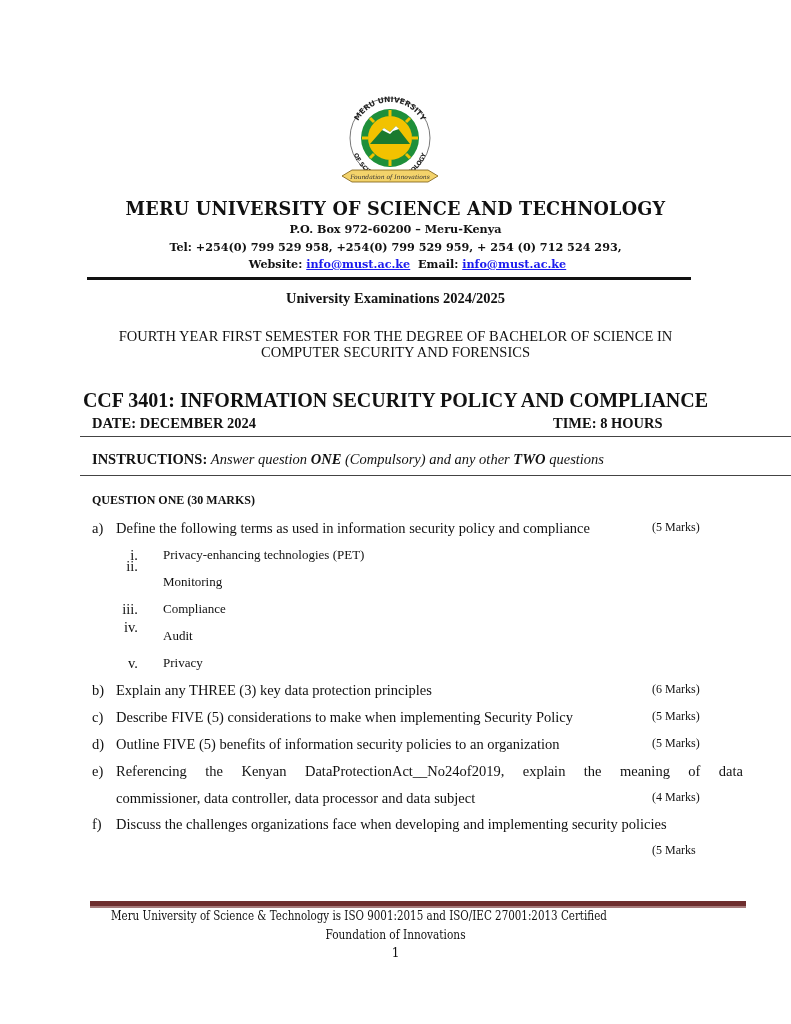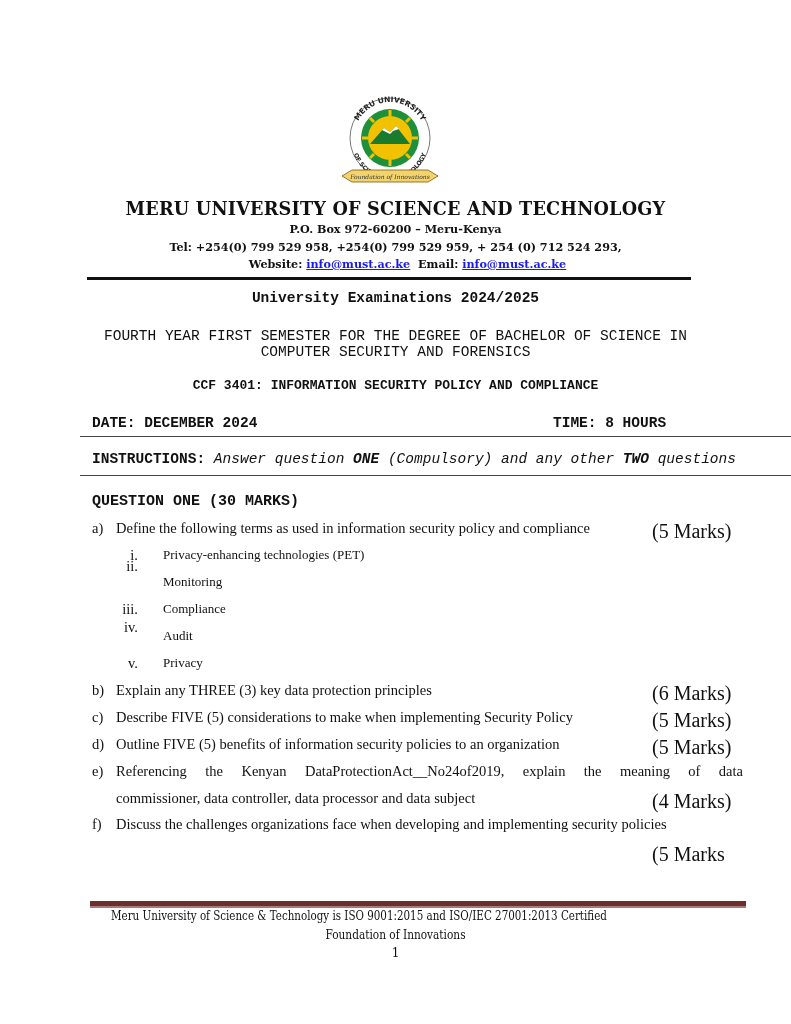--- a/index.html
+++ b/index.html
@@ -7,36 +7,36 @@
   .abs { position:absolute; }
   .center { left:0; width:791px; text-align:center; }
   #logo { left:338px; top:92px; width:104px; height:100px; }
   #uni-name { top:197px; font-family:"DejaVu Serif", serif; font-weight:bold; font-size:19px; letter-spacing:0.2px; transform:scaleX(0.93); }
   .addr { font-family:"DejaVu Serif", serif; font-weight:bold; font-size:11.2px; }
   #pobox { top:222px; }
   #tel { top:240px; }
   #web { top:257px;padding-left:12px; }
   .link { color:#1a1aee; text-decoration:underline; }
   .rule-thick { left:87px; width:604px; height:3px; background:#111; top:277px; }
-  .serif { font-family:Liberation Mono, monospace; }
+  .serif { font-family:Liberation Serif, serif; }
   #exam-year { top:290px; font-weight:bold; font-size:14.5px; }
   #degree1 { top:328px; font-size:14.5px; }
   #degree2 { top:344px; font-size:14.5px; }
-  #course { top:378px; font-weight:bold; font-size:13px; }
+  #course { top:389px; font-weight:bold; font-size:20px; }
   #date { left:92px; top:415px; font-weight:bold; font-size:14.5px; }
   #time { left:553px; top:415px; font-weight:bold; font-size:14.5px; }
   .rule-thin { left:80px; width:711px; height:1px; background:#444; }
   #rule1 { top:436px; }
   #rule2 { top:475px; }
   #instr { left:92px; top:451px; font-size:14.5px; }
-  #q1-title { left:92px; top:493px; font-weight:bold; font-size:15px;text-align:center; }
+  #q1-title { left:92px; top:493px; font-weight:bold; font-size:12px;text-align:center; }
   .q { font-size:14.5px; }
   .q-letter { left:92px; }
   .q-text { left:116px; }
-  .marks { font-size:20px; }
+  .marks { font-size:12px; }
   .roman { width:40px; text-align:right; left:98px; font-size:14.5px; }
   .sub-text { left:163px; font-size:13px; }
   #footer-rule { left:90px; width:656px; top:901px; height:5px; background:#6e2e2e; border-bottom:2px solid #a77b7b; }
   .foot { font-family:"DejaVu Serif", serif; font-size:12px; }
   #foot1 { left:111px; top:909px; transform:scaleX(0.86); transform-origin:left top; white-space:nowrap; }
   #foot2 { top:928px; transform:scaleX(0.88); }
   #foot3 { top:946px; }
   .just { text-align:justify; text-align-last:justify; }
 </style>
 </head>

